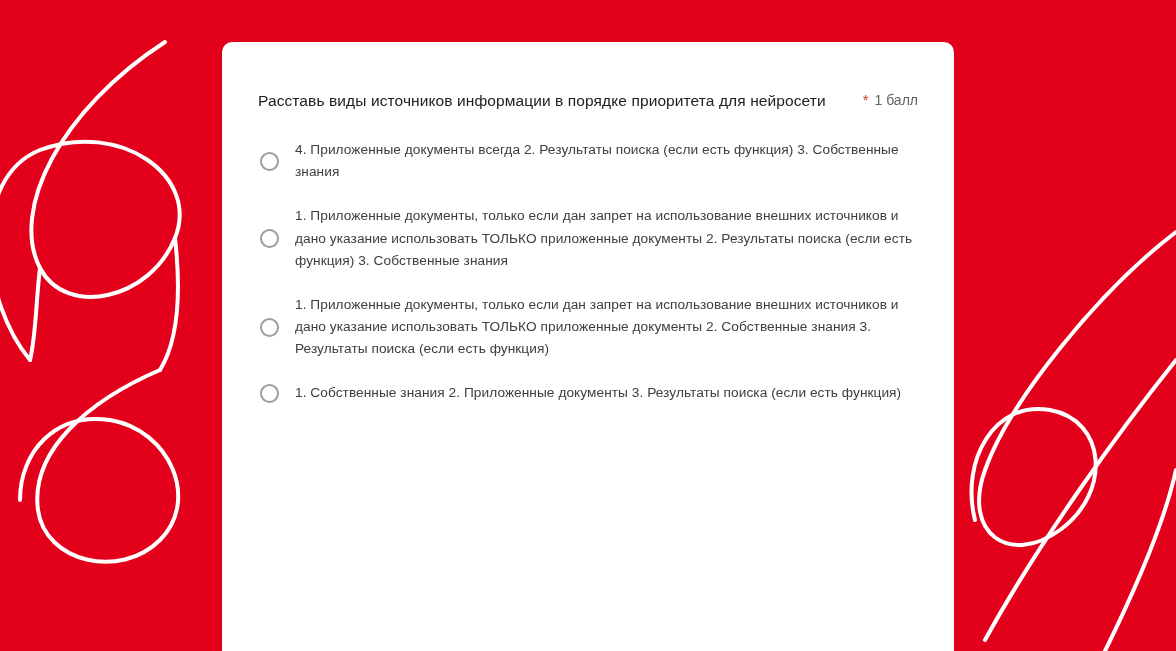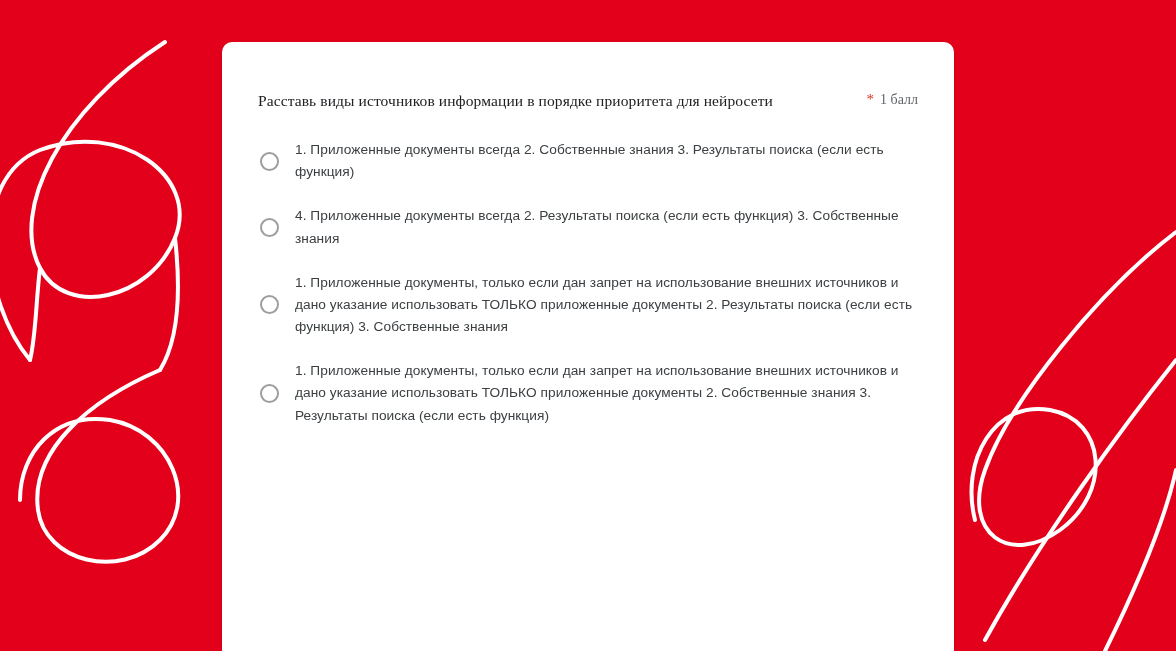--- a/index.html
+++ b/index.html
@@ -42,21 +42,20 @@
     padding: 48px 36px 0 36px;
     overflow: hidden;
   }
 
   
   .question-header {
     display: flex;
     align-items: flex-start;
     justify-content: space-between;
     gap: 16px;
-    font-family: Liberation Serif, serif;
   }
   .question-title {
     font-size: 15.5px;
     line-height: 1.48;
     color: #202124;
     max-width: 570px;
     letter-spacing: 0.1px;
   }
   .points-wrap {
     display: flex;
@@ -129,36 +128,36 @@
   <div class="question-header">
     <div class="question-title">Расставь виды источников информации в порядке приоритета для нейросети</div>
     <div class="points-wrap">
       <span class="required-star">*</span>
       <span class="points-label">1 балл</span>
     </div>
   </div>
 
   <div class="options">
 
-    <div class="option-row">
-      <span class="radio"></span>
-      <span class="option-label">1. Приложенные документы всегда 2. Собственные знания 3. Результаты поиска (если есть функция)</span>
-    </div>
 
     <div class="option-row">
       <span class="radio"></span>
       <span class="option-label">4. Приложенные документы всегда 2. Результаты поиска (если есть функция) 3. Собственные знания</span>
     </div>
 
     <div class="option-row">
       <span class="radio"></span>
       <span class="option-label">1. Приложенные документы, только если дан запрет на использование внешних источников и дано указание использовать ТОЛЬКО приложенные документы 2. Результаты поиска (если есть функция) 3. Собственные знания</span>
     </div>
 
     <div class="option-row">
       <span class="radio"></span>
       <span class="option-label">1. Приложенные документы, только если дан запрет на использование внешних источников и дано указание использовать ТОЛЬКО приложенные документы 2. Собственные знания 3. Результаты поиска (если есть функция)</span>
     </div>
 
 
+    <div class="option-row">
+      <span class="radio"></span>
+      <span class="option-label">1. Собственные знания 2. Приложенные документы 3. Результаты поиска (если есть функция)</span>
+    </div>
 
   </div>
 </div>
 
 </body></html>

